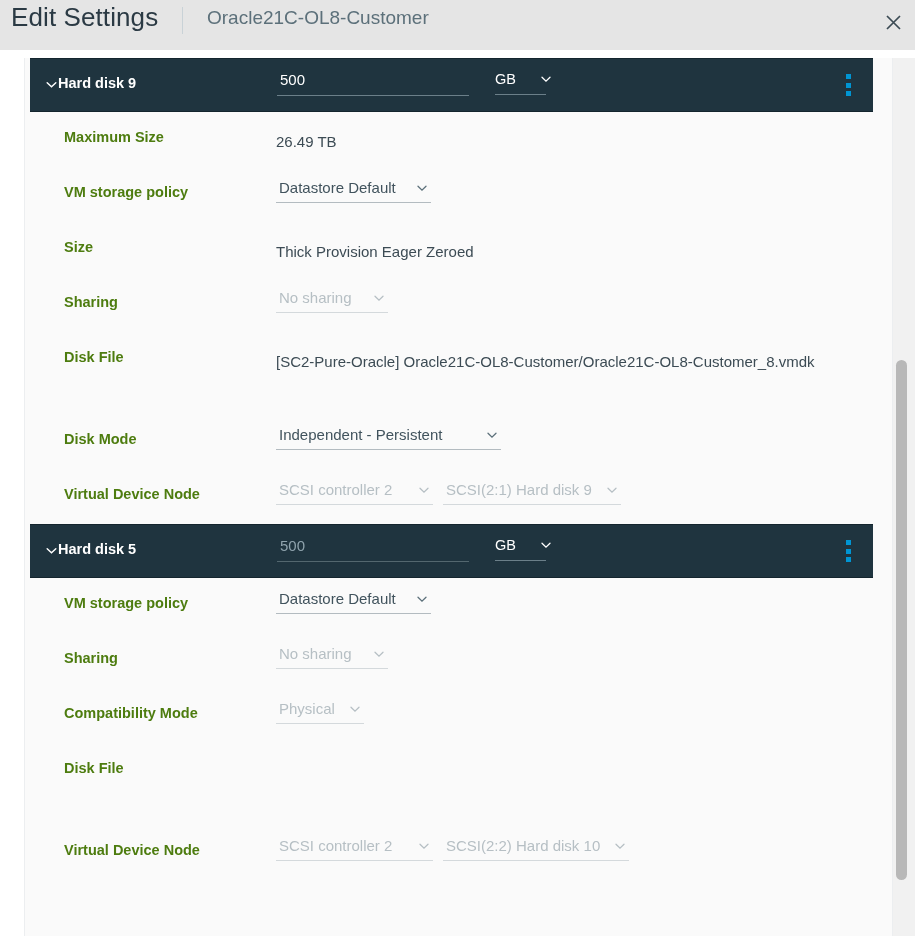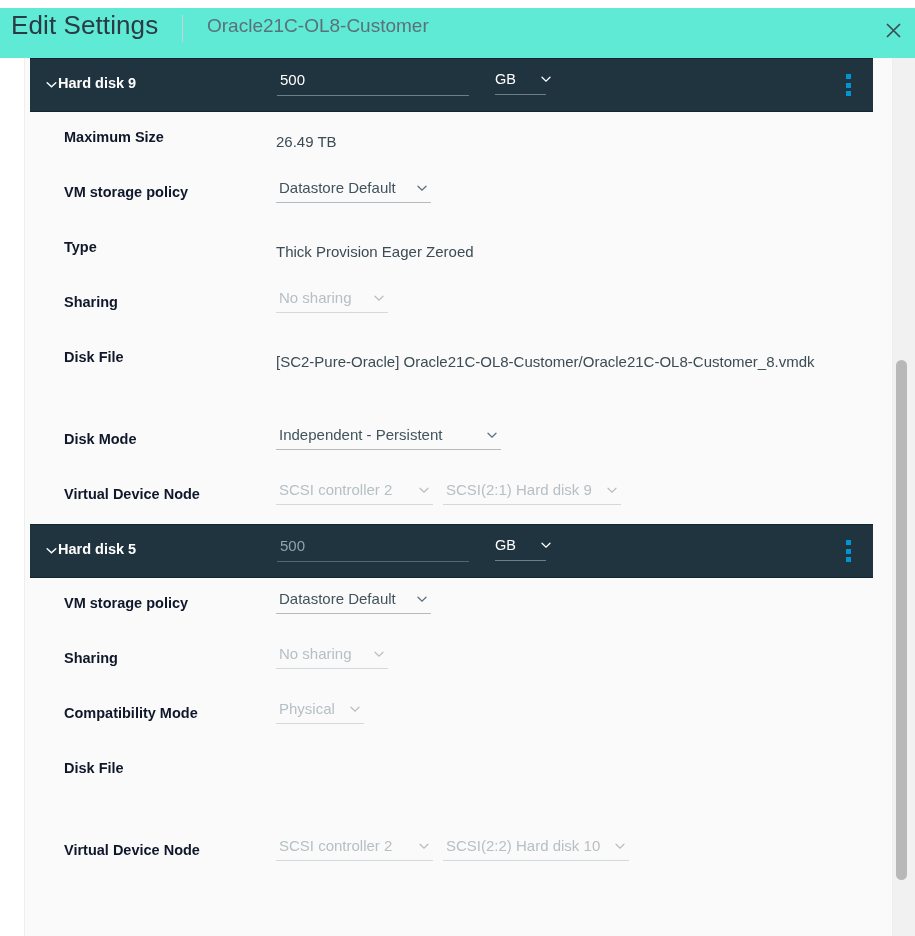--- a/index.html
+++ b/index.html
@@ -13,23 +13,23 @@
     overflow: hidden;
     background: #ffffff;
     font-family: "Liberation Sans", "DejaVu Sans", sans-serif;
     -webkit-font-smoothing: antialiased;
     color: #21333b;
   }
 
   
   .titlebar {
     position: absolute;
-    left: 0; top: 8px;
+    left: 0; top: 0;
     width: 915px; height: 50px;
-    background: #5eead4;
+    background: #e5e5e5;
   }
   .title-main {
     position: absolute;
     left: 11px; top: 2px;
     font-size: 26px;
     font-weight: 400;
     color: #2b3a44;
     letter-spacing: 0.1px;
     white-space: nowrap;
   }
@@ -157,21 +157,21 @@
   .row {
     position: relative;
     min-height: 55px;
   }
   .row-label {
     position: absolute;
     left: 39px;
     top: 17px;
     font-size: 14.5px;
     font-weight: 700;
-    color: #0f172a;
+    color: #4d7c0f;
     white-space: nowrap;
   }
   .row-value {
     position: absolute;
     left: 251px;
     top: 17px;
     right: 20px;
     font-size: 15px;
     font-weight: 400;
     color: #3c4b54;
@@ -280,21 +280,21 @@
         <div class="dd" style="width: 155px;">
           <span>Datastore Default</span>
           <span style="margin-left: auto;">
             <svg class="chev" width="12" height="12" viewBox="0 0 12 12">
               <path d="M2 4.3 L6 8.1 L10 4.3" stroke="#5c707a" stroke-width="1.3" fill="none" stroke-linecap="round"></path>
             </svg>
           </span>
         </div>
       </div>
       <div class="row">
-        <div class="row-label">Type</div>
+        <div class="row-label">Size</div>
         <div class="row-value">Thick Provision Eager Zeroed</div>
       </div>
       <div class="row">
         <div class="row-label">Sharing</div>
         <div class="dd disabled" style="width: 112px;">
           <span>No sharing</span>
           <span style="margin-left: auto;">
             <svg class="chev" width="12" height="12" viewBox="0 0 12 12">
               <path d="M2 4.3 L6 8.1 L10 4.3" stroke="#b6bfc4" stroke-width="1.3" fill="none" stroke-linecap="round"></path>
             </svg>

